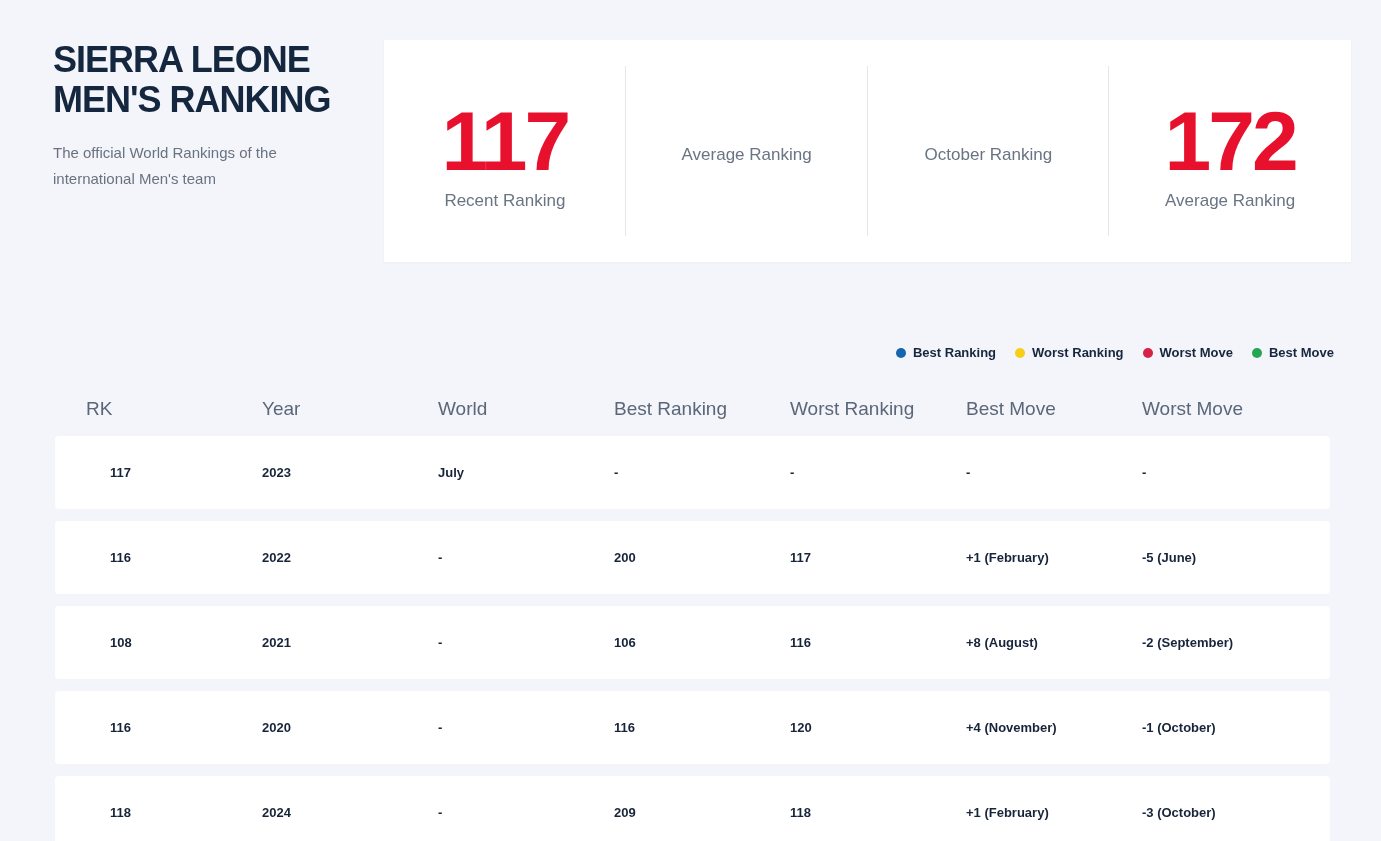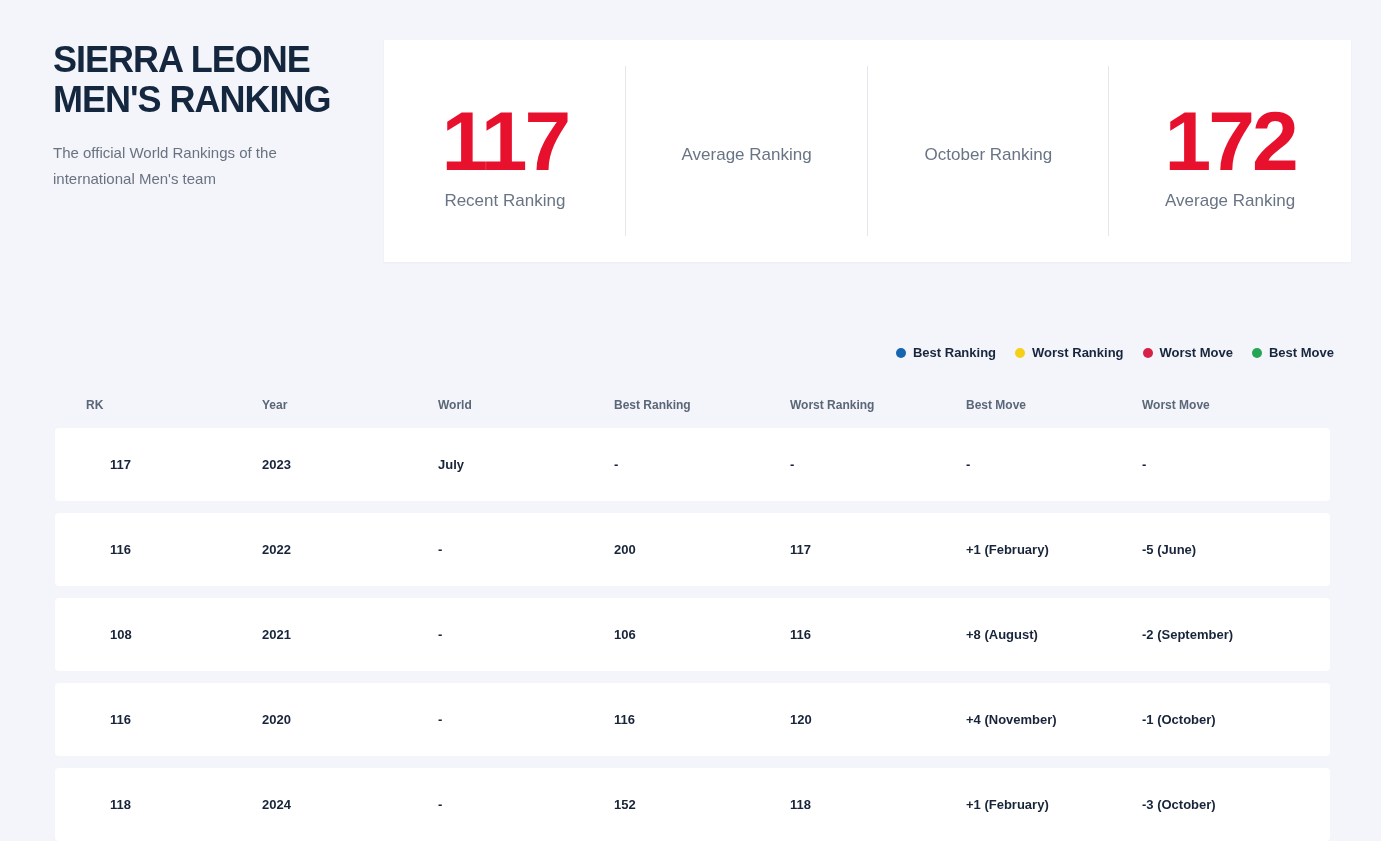--- a/index.html
+++ b/index.html
@@ -55,21 +55,21 @@
   .legend-item { display:flex; align-items:center; gap:7px; }
   .legend-dot { width:10px; height:10px; border-radius:50%; display:inline-block; }
   .legend-label { font-size:13px; font-weight:700; color:#17263c; }
 
   
   .table { position:absolute; left:55px; top:398px; width:1275px; }
   .thead {
     display:grid; grid-template-columns:repeat(7,176px);
     padding-left:31px; margin-bottom:16px;
   }
-  .thcell { font-size:12px; color:#5b6778;font-weight:bold; }
+  .thcell { font-size:19px; color:#5b6778; }
   .trow {
     display:grid; grid-template-columns:repeat(7,176px);
     padding-left:31px; align-items:center;
     background:#ffffff; border-radius:4px;
     height:73px; margin-bottom:12px;
   }
   .tcell { font-size:13px; font-weight:700; color:#18243a; }
   .tcell.first { padding-left:24px; }
 </style>
 </head>
@@ -165,21 +165,21 @@
           <div class="tcell">-</div>
           <div class="tcell">116</div>
           <div class="tcell">120</div>
           <div class="tcell">+4 (November)</div>
           <div class="tcell">-1 (October)</div>
         </div>
         <div class="trow">
           <div class="tcell first">118</div>
           <div class="tcell">2024</div>
           <div class="tcell">-</div>
-          <div class="tcell">152</div>
+          <div class="tcell">209</div>
           <div class="tcell">118</div>
           <div class="tcell">+1 (February)</div>
           <div class="tcell">-3 (October)</div>
         </div>
       </div>
   </div>
 
 </div>
 
 </body></html>

